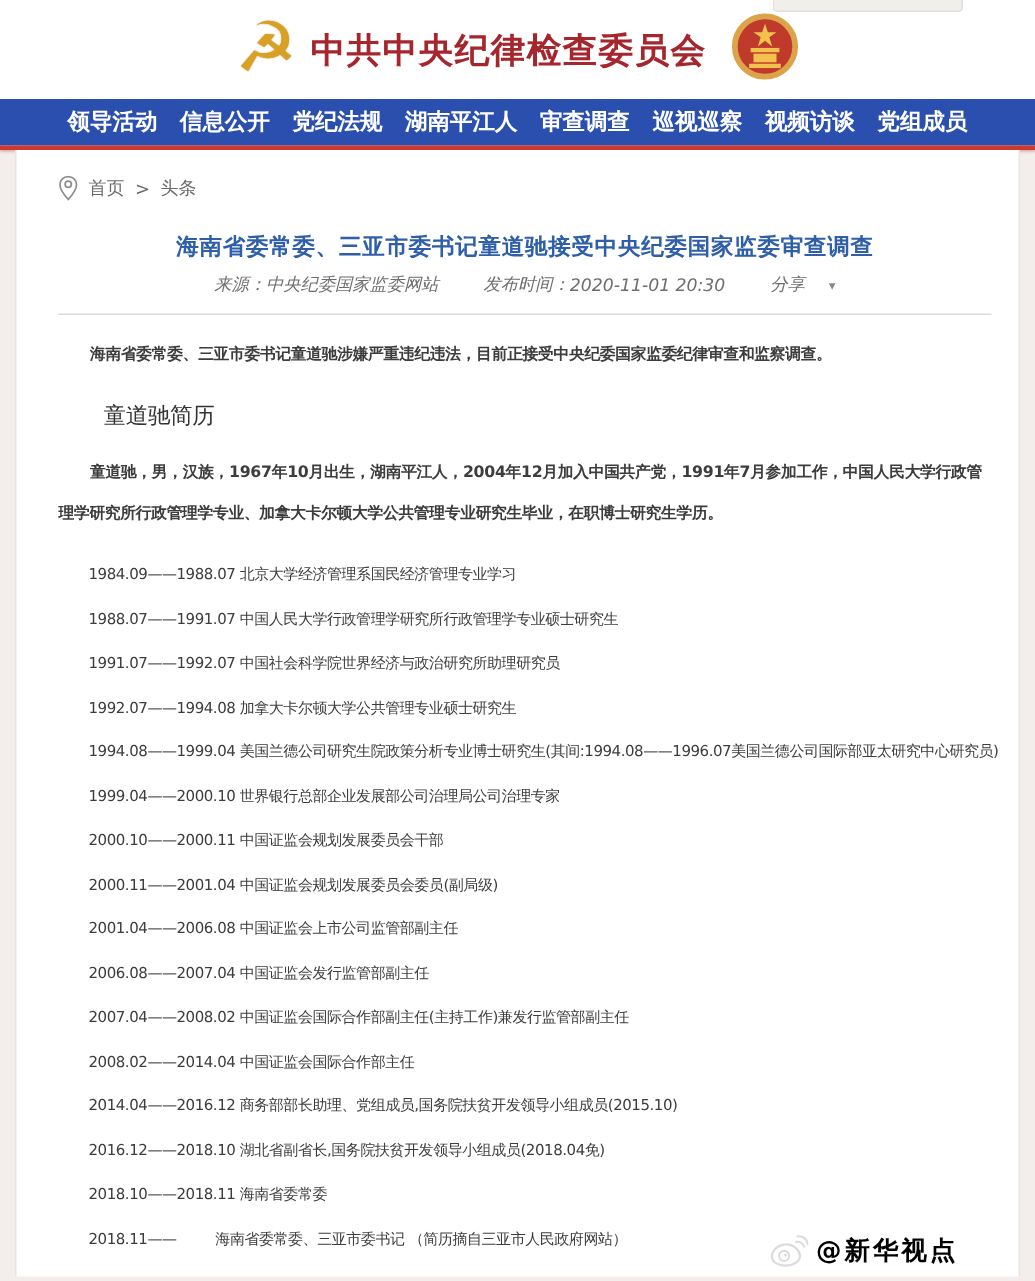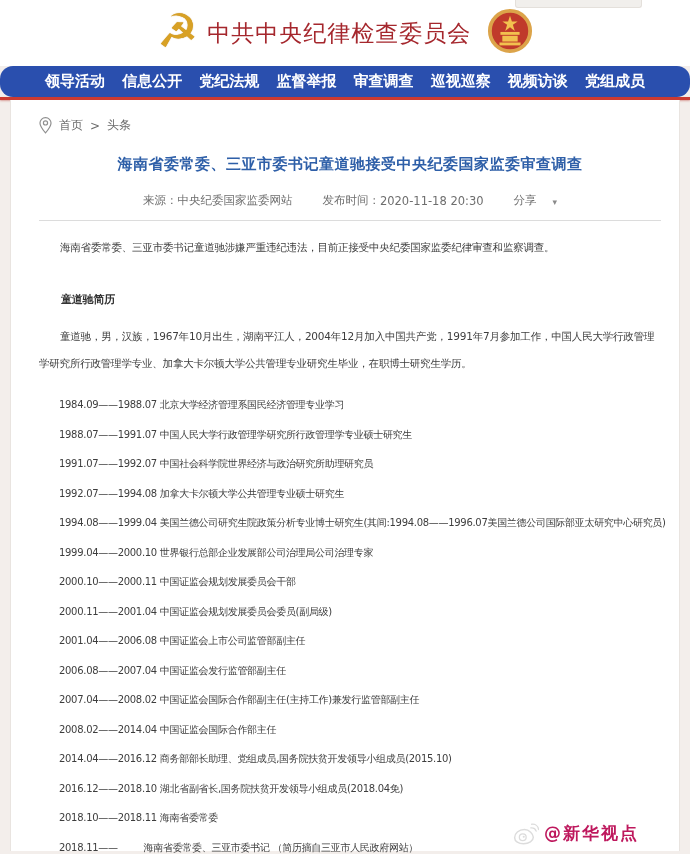--- a/index.html
+++ b/index.html
@@ -9,31 +9,31 @@
     font-family:"DejaVu Sans","Liberation Sans",sans-serif;
   }
   
   .site-header{
     background:#fff;height:66px;display:flex;align-items:center;
     justify-content:center;gap:16px;position:relative;
   }
   .brand{display:flex;align-items:center;gap:9px;cursor:pointer;}
   .cpc-emblem{font-size:46px;line-height:1;color:#d8a125;
     text-shadow:0 0 1px #b87f10;transform:translateY(-2px);}
-  .brand-title-left{color:#a5272d;font-weight:normal;font-size:23px;letter-spacing:1px;}
+  .brand-title-left{color:#a5272d;font-weight:bold;font-size:23px;letter-spacing:1px;}
   .brand-title-right{color:#a5272d;font-weight:bold;font-size:19.5px;letter-spacing:.5px;}
   .partial-box{
     position:absolute;top:0;right:48px;width:125px;height:7px;
     background:#f1efec;border:1px solid #e4e0db;border-top:none;
     border-radius:0 0 3px 3px;
   }
   
   .nav-bar{
     background:#2a4fae;height:31px;display:flex;align-items:center;
-    justify-content:space-between;padding:0 45px;border-radius:13px;
+    justify-content:space-between;padding:0 45px;
   }
   .nav-item{color:#ffffff;font-weight:bold;font-size:15px;cursor:pointer;white-space:nowrap;}
   .red-line{height:3px;background:#cb3a31;box-shadow:0 1px 2px rgba(180,50,40,.4);}
   
   .card{
     background:#fff;margin:0 10px;height:751px;box-sizing:border-box;
     padding:0 18px 0 28px;position:relative;
     border-left:1px solid #e9e4e0;border-right:1px solid #e9e4e0;
   }
   .breadcrumb{
@@ -41,42 +41,42 @@
     color:#6b6b6b;font-size:12px;
   }
   .breadcrumb .crumb{cursor:pointer;}
   .pin-icon svg{display:block;}
   .article-title{
     text-align:center;color:#2e5fa8;font-weight:bold;font-size:15px;
     margin:21px 6px 0 6px;letter-spacing:.5px;
   }
   .meta{
     display:flex;justify-content:center;align-items:center;gap:30px;
-    color:#6e6e6e;font-size:11.5px;margin-top:19px;
+    color:#6e6e6e;font-size:11.5px;margin-top:8px;font-style:italic;
   }
   .meta-pair{display:flex;align-items:center;}
   .share{display:flex;align-items:center;gap:16px;cursor:pointer;}
   .share .caret{font-size:9px;color:#8a8a8a;transform:translateY(1px);}
   .meta-divider{border-bottom:1px solid #dcdcdc;margin-top:12px;}
   
   .article-body{color:#3d3d3d;font-size:10.5px;letter-spacing:-.2px;}
-  .para{text-indent:2em;line-height:27px;margin:13px 0 0 0;}
+  .para{text-indent:2em;line-height:27px;margin:13px 0 0 0;font-weight:bold;}
   .resume-heading{
-    text-indent:2em;font-weight:bold;color:#333;font-size:11px;
-    margin-top:29px;line-height:20px;
+    text-indent:2em;font-weight:normal;color:#333;font-size:15px;
+    margin-top:17px;line-height:20px;
   }
   .timeline{margin-top:13px;}
   .timeline-item{
     text-indent:2em;line-height:29.5px;font-size:10px;
     letter-spacing:-.3px;white-space:pre;
   }
   
   .watermark{
     position:absolute;right:40px;bottom:6px;display:flex;align-items:center;
-    gap:5px;color:#be185d;font-size:17px;font-weight:bold;letter-spacing:2px;
+    gap:5px;color:#000000;font-size:17px;font-weight:bold;letter-spacing:2px;
   }
   .weibo-icon svg{display:block;}
 </style>
 </head>
 <body>
 
 <header class="site-header">
   <div class="brand">
     <span class="cpc-emblem">☭</span>
     <span class="brand-title-left">中共中央纪律检查委员会</span>
@@ -93,21 +93,21 @@
       </svg>
     </span>
   </div>
   <div class="partial-box"></div>
 </header>
 
 <nav class="nav-bar">
   <span class="nav-item">领导活动</span>
   <span class="nav-item">信息公开</span>
   <span class="nav-item">党纪法规</span>
-  <span class="nav-item">监督举报</span>
+  <span class="nav-item">湖南平江人</span>
   <span class="nav-item">审查调查</span>
   <span class="nav-item">巡视巡察</span>
   <span class="nav-item">视频访谈</span>
   <span class="nav-item">党组成员</span>
 </nav>
 <div class="red-line"></div>
 
 <main class="card">
 
   <div class="breadcrumb">
@@ -124,21 +124,21 @@
 
   <h1 class="article-title">海南省委常委、三亚市委书记童道驰接受中央纪委国家监委审查调查</h1>
 
   <div class="meta">
     <span class="meta-pair">
       <span>来源：</span>
       <span>中央纪委国家监委网站</span>
     </span>
     <span class="meta-pair">
       <span>发布时间：</span>
-      <span>2020-11-18 20:30</span>
+      <span>2020-11-01 20:30</span>
     </span>
     <span class="share">
       <span>分享</span>
       <span class="caret">▾</span>
     </span>
   </div>
 
   <div class="meta-divider"></div>
 
   <div class="article-body">

